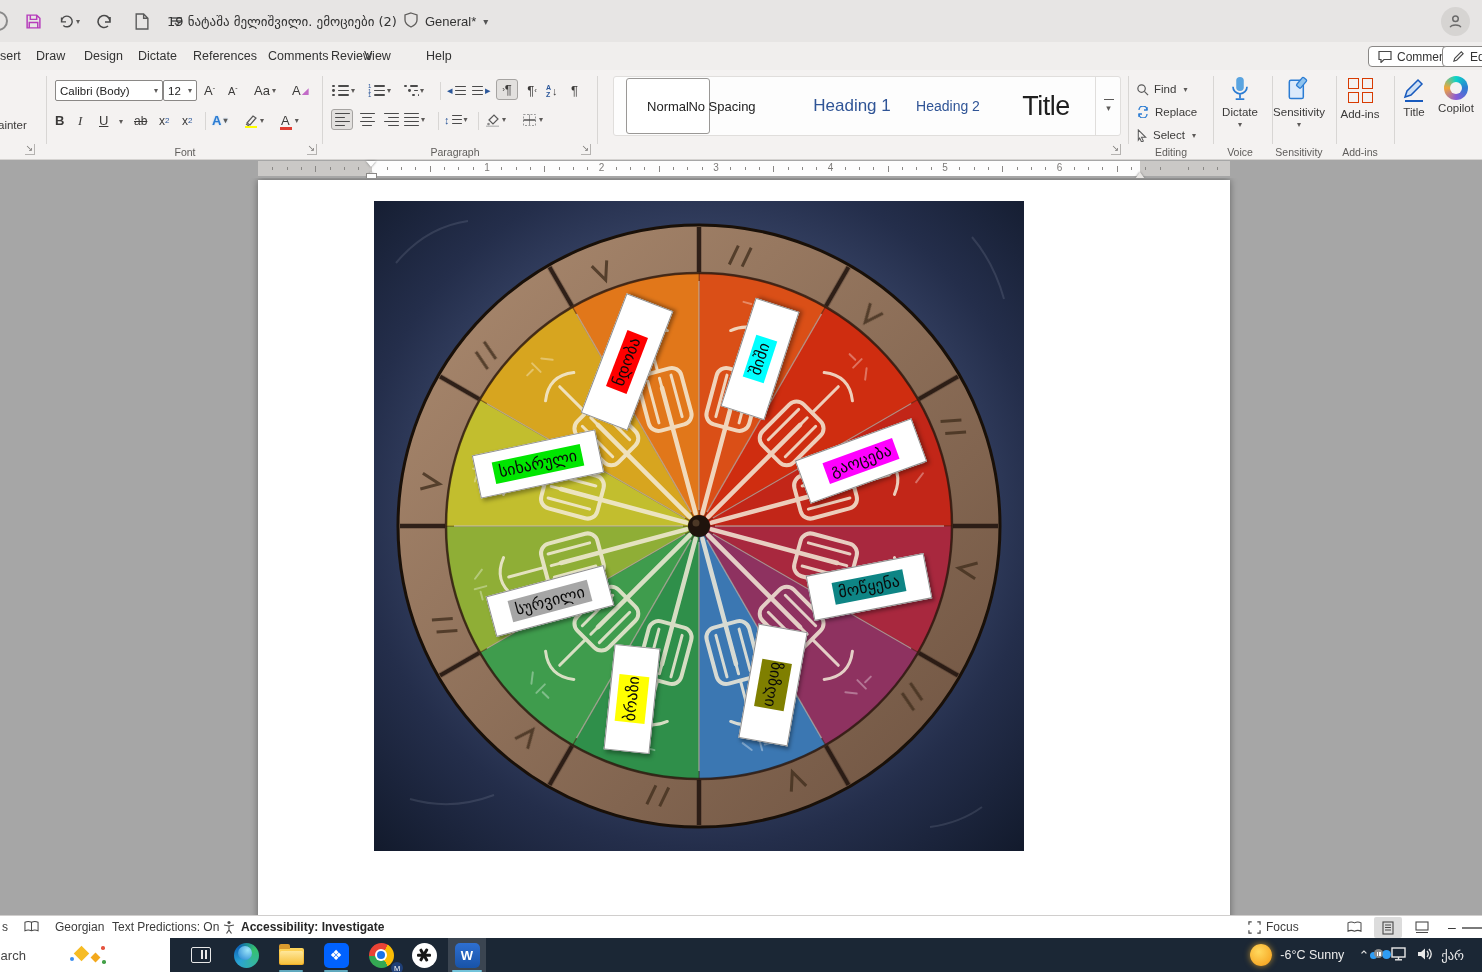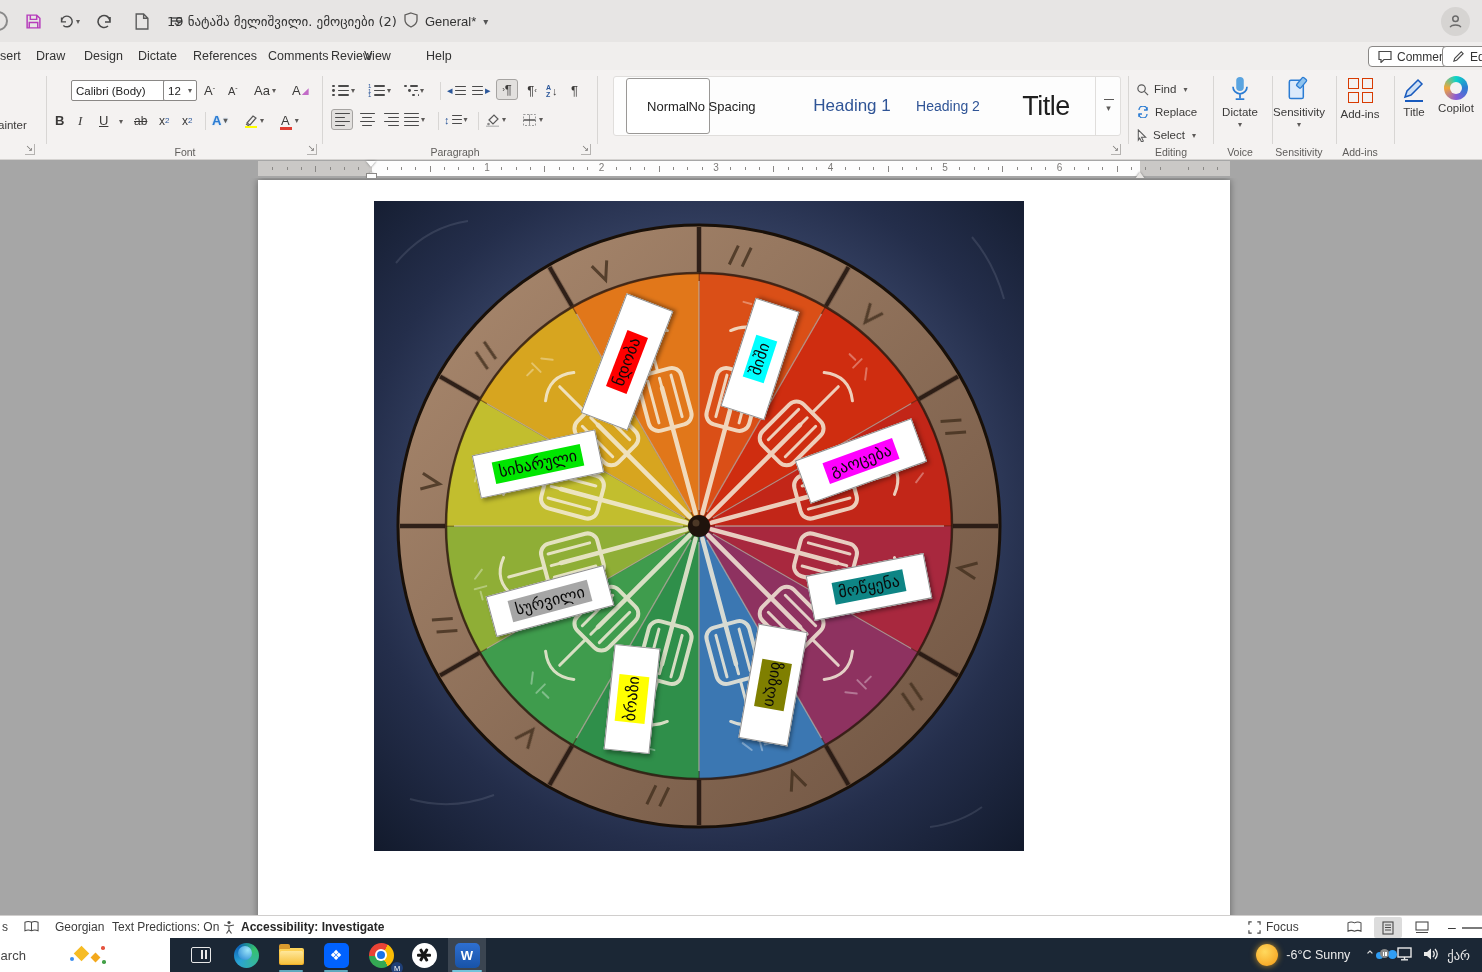--- a/index.html
+++ b/index.html
@@ -194,21 +194,21 @@
       <span>Ed</span>
     </div>
   </div>
 
   <div class="ribbon">
 
     <span class="rbtn" style="left:-2px;top:44px;font-size:11.5px;color:#3b3a39">ainter</span>
     <span class="launcher" style="left:24px;top:74px"></span>
     <span class="vsep" style="left:46px"></span>
 
-    <div class="combo" style="left:71px;top:10px;width:108px">
+    <div class="combo" style="left:55px;top:10px;width:108px">
       <span>Calibri (Body)</span>
         <span class="caret">▾</span>
     </div>
     <div class="combo" style="left:163px;top:10px;width:34px">
       <span>12</span>
         <span class="caret">▾</span>
     </div>
     <span class="rbtn" style="left:204px;top:10px">
         <span>A</span>
         <sup style="font-size:7px">ˆ</sup>
@@ -914,17 +914,17 @@
             <line x1="7.5" y1="10" x2="7.5" y2="12.5" stroke="#e8e8e8" stroke-width="1.4"></line>
             <line x1="4" y1="12.8" x2="11" y2="12.8" stroke="#e8e8e8" stroke-width="1.4"></line>
           </svg>
       </span>
       <span style="margin-right:8px">
         <svg width="16" height="14" viewBox="0 0 16 14">
             <path d="M1,5 h3 l4,-3.5 v11 L4,9 H1 z" fill="#e8e8e8"></path>
             <path d="M10,4 q2.5,3 0,6 M12,2 q4.5,5 0,10" fill="none" stroke="#e8e8e8" stroke-width="1.3"></path>
           </svg>
       </span>
-      <span class="gtext" style="margin-right:12px">ქარ</span>
+      <span class="gtext" style="margin-right:18px">ქარ</span>
     </div>
   </div>
 
 </div>
 
 </body></html>

